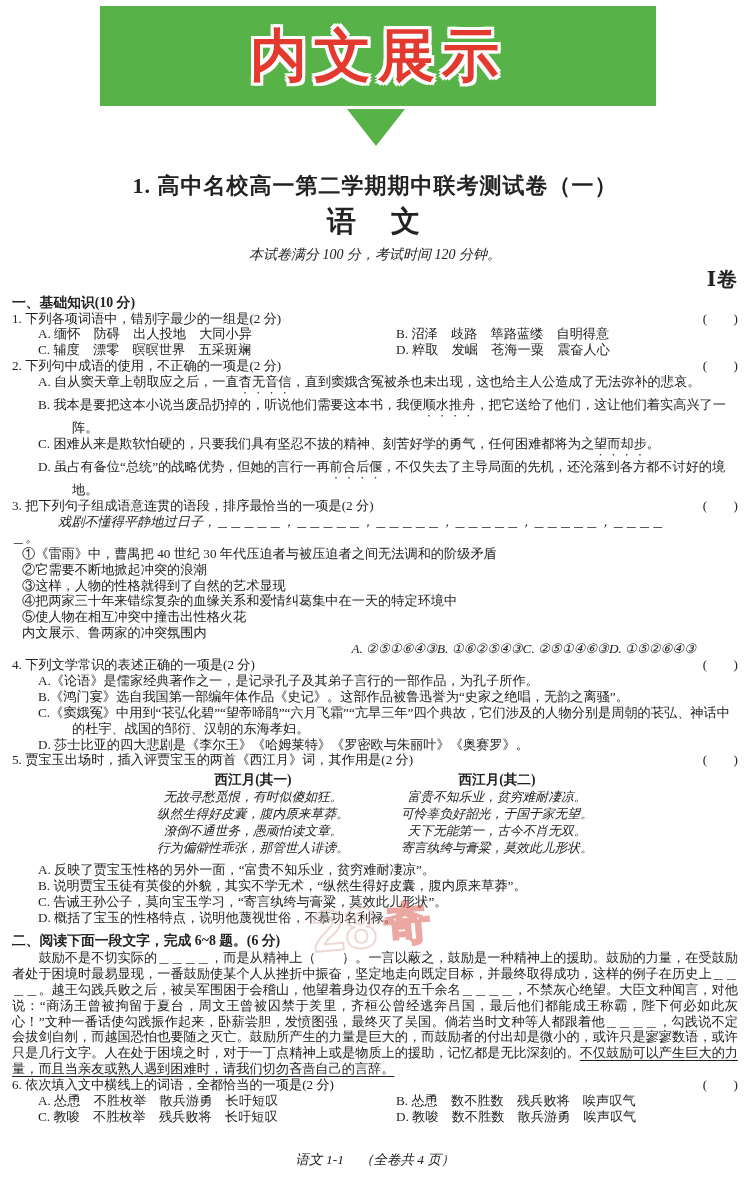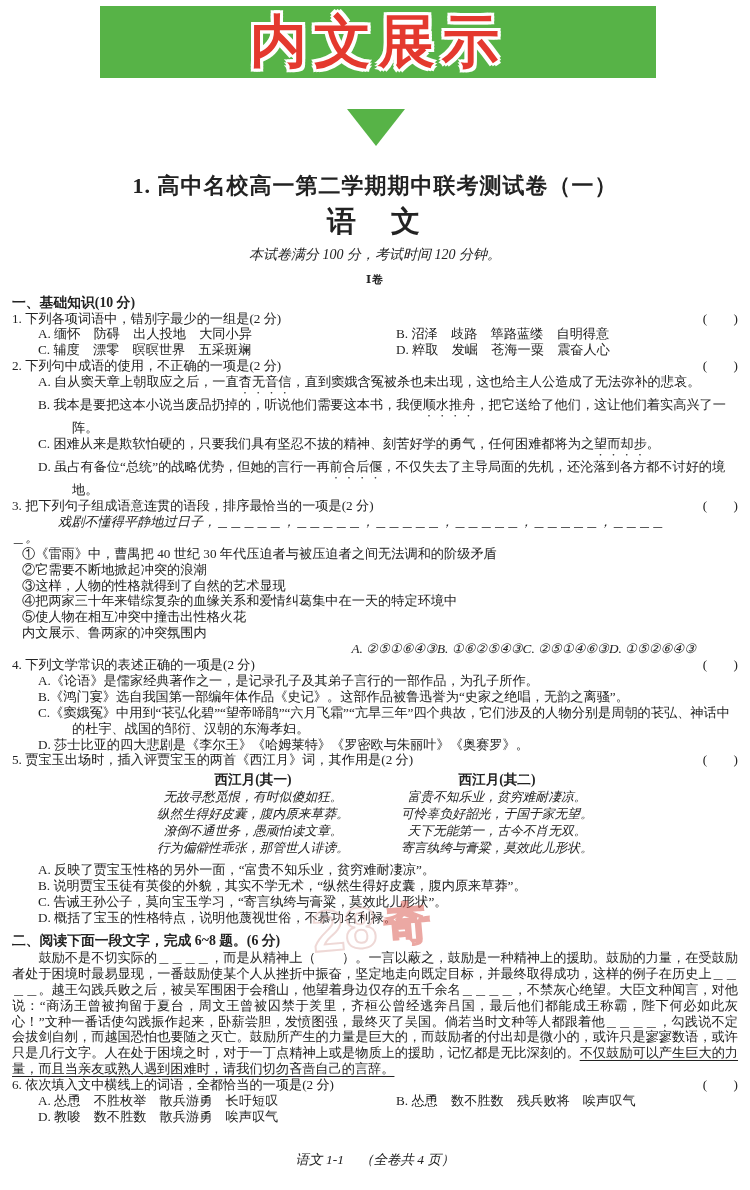--- a/index.html
+++ b/index.html
@@ -3,40 +3,40 @@
 <meta charset="utf-8">
 <style>
   html,body{margin:0;padding:0;}
   body{
     width:750px;height:1190px;background:#ffffff;position:relative;overflow:hidden;
     font-family:"Liberation Serif","DejaVu Serif",serif;color:#222;
   }
   
   .banner-wrap{position:relative;height:150px;}
   .banner{
-    position:absolute;left:100px;top:6px;width:556px;height:72px;
+    position:absolute;left:100px;top:6px;width:556px;height:100px;
     background:#57b347;display:flex;align-items:center;justify-content:center;
   }
   .banner-text{
     font-family:"Liberation Sans","DejaVu Sans",sans-serif;
     font-size:57px;font-weight:bold;letter-spacing:7px;color:#e4392e;
     text-shadow:-3px -3px 0 #fff,3px -3px 0 #fff,-3px 3px 0 #fff,3px 3px 0 #fff,
                  0 -3px 0 #fff,0 3px 0 #fff,-3px 0 0 #fff,3px 0 0 #fff;
   }
   .banner-arrow{
     position:absolute;left:347px;top:109px;width:0;height:0;
     border-left:29px solid transparent;border-right:29px solid transparent;
     border-top:37px solid #57b347;
   }
   
   .content{margin:0 12px;font-size:13.2px;line-height:15.9px;}
   .paper-title{text-align:center;font-size:22px;font-weight:bold;margin:28px 0 0;letter-spacing:1px;}
   .subject{text-align:center;font-size:29px;font-weight:bold;margin-top:20px;letter-spacing:3px;}
   .exam-note{text-align:center;font-style:italic;font-size:14px;margin-top:17px;}
-  .volume{text-align:center;font-weight:bold;font-size:11px;margin-top:9px;letter-spacing:1px;}
+  .volume{text-align:right;font-weight:bold;font-size:20px;margin-top:9px;letter-spacing:1px;}
   
   .sec-heading{font-weight:bold;font-size:13.8px;margin-top:7px;}
   .stem-row{display:flex;justify-content:space-between;}
   .stem{flex:1;}
   .bracket{white-space:pre;margin-left:8px;}
   .opts-2col{display:grid;grid-template-columns:358px 1fr;padding-left:26px;}
   .opt{padding-left:60px;text-indent:-34px;}
   .em{-webkit-text-emphasis:filled dot #333;-webkit-text-emphasis-position:under right;
       text-emphasis:filled dot #333;text-emphasis-position:under right;}
   .q3-lead{font-style:italic;text-indent:46px;}
@@ -160,20 +160,21 @@
     <div class="sec-heading">二、阅读下面一段文字，完成 6~8 题。(6 分)</div>
     <p class="passage"><span>鼓励不是不切实际的＿＿＿＿，而是从精神上（　　）。一言以蔽之，鼓励是一种精神上的援助。鼓励的力量，在受鼓励者处于困境时最易显现，一番鼓励使某个人从挫折中振奋，坚定地走向既定目标，并最终取得成功，这样的例子在历史上＿＿＿＿。越王勾践兵败之后，被吴军围困于会稽山，他望着身边仅存的五千余名＿＿＿＿，不禁灰心绝望。大臣文种闻言，对他说：“商汤王曾被拘留于夏台，周文王曾被囚禁于羑里，齐桓公曾经逃奔吕国，最后他们都能成王称霸，陛下何必如此灰心！”文种一番话使勾践振作起来，卧薪尝胆，发愤图强，最终灭了吴国。倘若当时文种等人都跟着他＿＿＿＿，勾践说不定会拔剑自刎，而越国恐怕也要随之灭亡。鼓励所产生的力量是巨大的，而鼓励者的付出却是微小的，或许只是寥寥数语，或许只是几行文字。人在处于困境之时，对于一丁点精神上或是物质上的援助，记忆都是无比深刻的。</span><span class="u">不仅鼓励可以产生巨大的力量，而且当亲友或熟人遇到困难时，请我们切勿吝啬自己的言辞。</span></p>
 
     <div class="stem-row">
       <span class="stem">6. 依次填入文中横线上的词语，全都恰当的一项是(2 分)</span>
       <span class="bracket">(　　)</span>
     </div>
     <div class="opts-2col">
       <span>A. 怂恿　不胜枚举　散兵游勇　长吁短叹</span>
       <span>B. 怂恿　数不胜数　残兵败将　唉声叹气</span>
+      <span>C. 教唆　不胜枚举　残兵败将　长吁短叹</span>
       <span>D. 教唆　数不胜数　散兵游勇　唉声叹气</span>
     </div>
 
     <div class="footer">
       <span>语文 1-1</span><span class="footer-total">（全卷共 4 页）</span>
     </div>
 
   </div>
 
   <div class="watermark">

